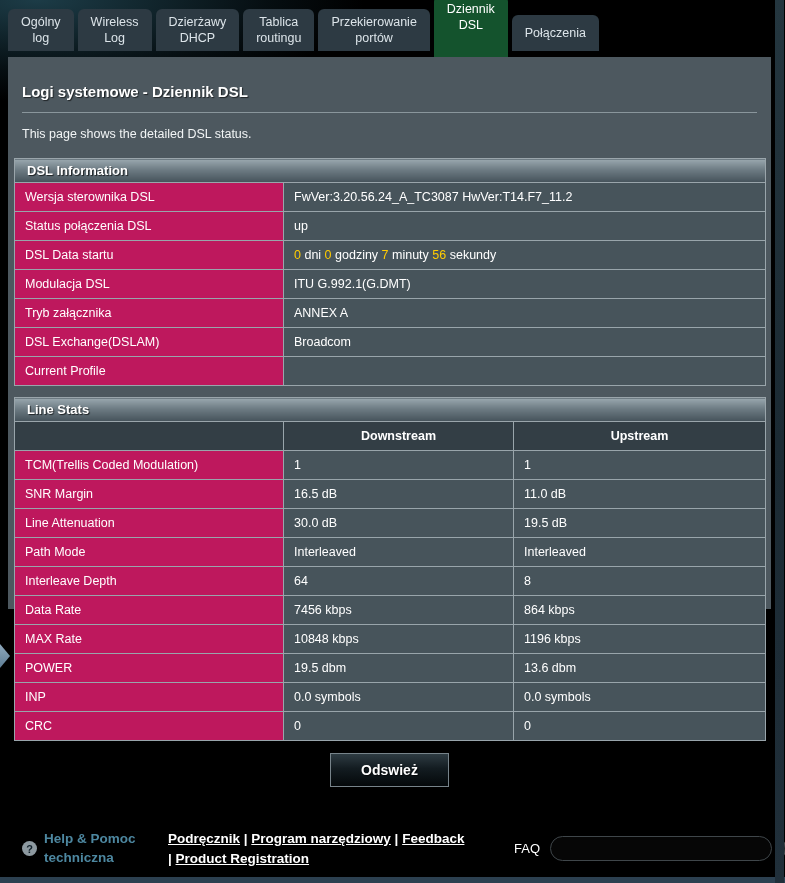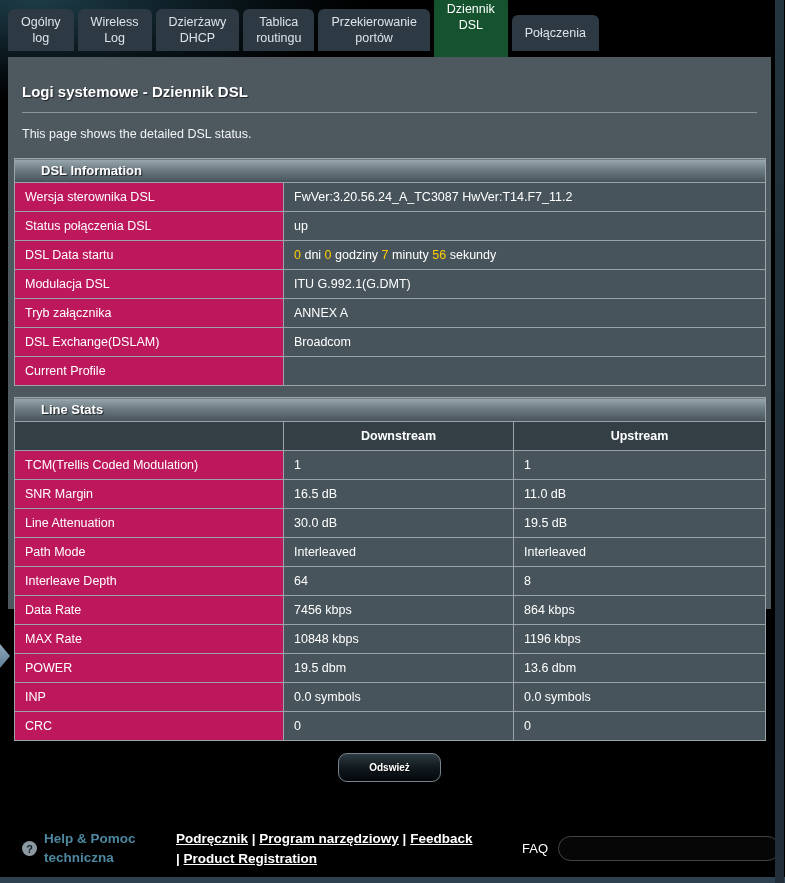--- a/index.html
+++ b/index.html
@@ -49,37 +49,37 @@
     font-size:15px; font-weight:bold; color:#fff;
     text-shadow:1px 1px 1px rgba(0,0,0,.6);
   }
   .divider { border:none; border-top:1px solid #8a969c; margin:12px 8px 0; }
   .desc { color:#f2f5f6; font-size:12.5px; margin:14px 8px 0; }
   table { border-collapse:collapse; width:751px; margin-top:17px; table-layout:fixed; }
   table.stats { margin-top:11px; }
   th.section-header {
     background:linear-gradient(180deg,#99a7ae 0%, #6d7b83 45%, #45525a 100%);
     color:#fff; font-size:13px; font-weight:bold; text-align:left;
-    padding:4px 26px; border:1px solid #9aa5ab;
+    padding:4px 12px; border:1px solid #9aa5ab;
     text-shadow:1px 1px 1px rgba(0,0,0,.7);
     height:22px;
   }
   td, th.colhead {
     border:1px solid #99a5ab; color:#fff; font-size:12.5px;
     padding:0 10px; height:29px;
   }
   td.label, th.corner { background:#be185d; }
   td.value { background:#47545b; }
   th.colhead { background:#333e45; font-weight:bold; text-align:center; font-size:12.5px; }
   .num { color:#ffcc00; }
   .btn-row { text-align:center; margin-top:12px; }
   .refresh-btn {
     background:linear-gradient(180deg,#2e3b42 0%, #131c21 45%, #04080a 100%);
-    border:1px solid #77838a; border-radius:9px;
-    color:#fff; font-weight:bold; font-size:10px;
+    border:1px solid #77838a; border-radius:0;
+    color:#fff; font-weight:bold; font-size:14px;
     font-family:"Liberation Sans", sans-serif;
     padding:8px 30px; cursor:pointer;
     box-shadow:0 2px 4px rgba(0,0,0,.8);
     text-shadow:1px 1px 1px rgba(0,0,0,.7);
   }
   
   .sidebar-arrow {
     position:absolute; left:0; top:644px; width:10px; height:24px;
     background:linear-gradient(180deg,#8fa9bd 0%, #5e7d94 100%);
     clip-path:polygon(0 0, 100% 50%, 0 100%);
@@ -97,21 +97,21 @@
     font-size:11px; font-weight:bold;
     display:flex; align-items:center; justify-content:center;
     flex:0 0 auto; cursor:pointer;
   }
   .help-text {
     color:#4d87a0; font-weight:bold; font-size:13.5px; line-height:1.35;
     width:100px; margin-left:7px; flex:0 0 auto;
   }
   .links {
     color:#fff; font-weight:bold; font-size:13.5px; line-height:1.45;
-    width:302px; margin-left:32px; flex:0 0 auto;
+    width:302px; margin-left:24px; flex:0 0 auto;
   }
   .links a { color:#fff; text-decoration:underline; cursor:pointer; }
   .faq-label { color:#fff; font-size:13px; margin-left:44px; flex:0 0 auto; }
   .faq-input {
     width:222px; height:25px; border-radius:13px;
     background:#060606; border:1px solid #3f464a;
     margin-left:10px; color:#ddd; padding:0 12px; outline:none;
     font-family:"Liberation Sans", sans-serif; font-size:12px;
     flex:0 0 auto;
   }

